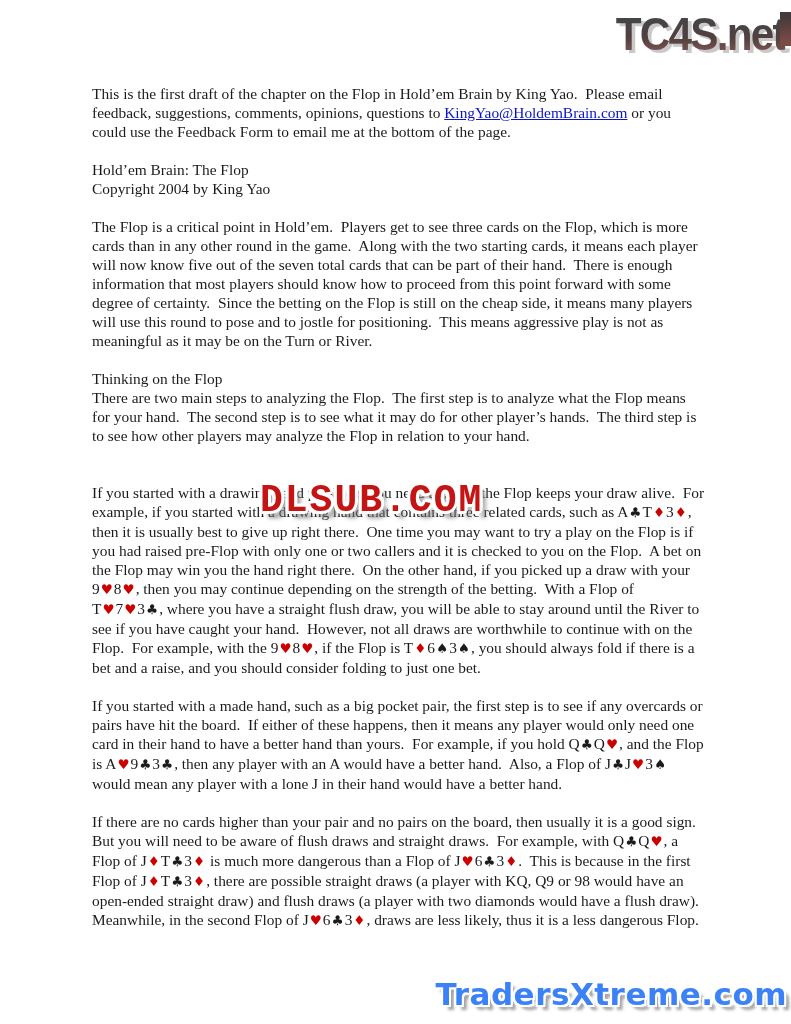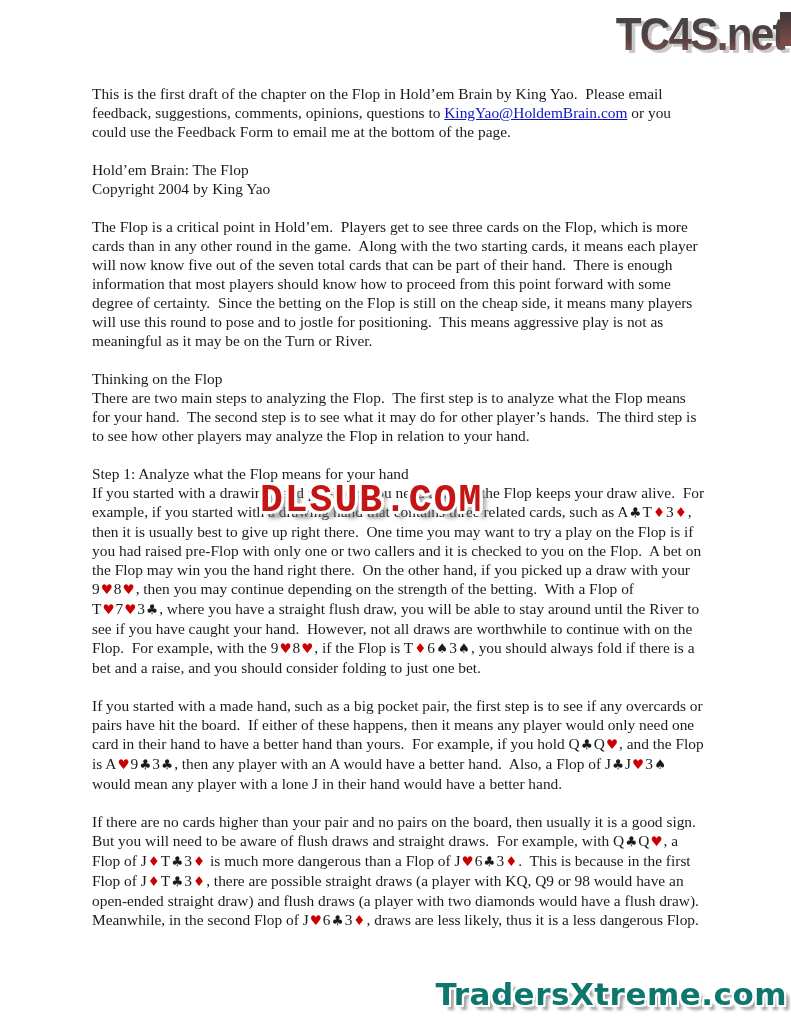--- a/index.html
+++ b/index.html
@@ -44,36 +44,36 @@
     text-shadow:
       -3px 0 0 #fff, 3px 0 0 #fff, 0 -3px 0 #fff, 0 3px 0 #fff,
       -2px -2px 0 #fff, 2px -2px 0 #fff, -2px 2px 0 #fff, 2px 2px 0 #fff,
       -3px 3px 0 #fff, 3px -3px 0 #fff,
       6px 7px 4px rgba(120,120,120,0.75);
   }
   
   .tx-logo{
     position:absolute;top:976px;right:4px;white-space:nowrap;
     font-family:"DejaVu Sans",sans-serif;font-weight:bold;
-    font-size:31px;letter-spacing:0.5px;color:#0f766e;
+    font-size:31px;letter-spacing:0.5px;color:#3b82f6;
     text-shadow:
       -2px 0 0 #fff, 2px 0 0 #fff, 0 -2px 0 #fff, 0 2px 0 #fff,
       -2px -2px 0 #fff, 2px -2px 0 #fff, -2px 2px 0 #fff, 2px 2px 0 #fff,
       5px 5px 3px rgba(140,140,140,0.8);
   }
 </style>
 </head>
 <body>
 
 <div class="tc4s-wrap">
   <span class="tc4s-shadow">TC4S.net</span>
   <span class="tc4s-face">TC4S.net</span>
 </div>
 <div class="tc4s-bar"></div>
 
 <div class="doc"><div class="para"><span>This is the first draft of the chapter on the Flop in Hold’em Brain by King Yao.  Please email feedback, suggestions, comments, opinions, questions to </span><a class="link" href="#">KingYao@HoldemBrain.com</a><span> or you could use the Feedback Form to email me at the bottom of the page.</span></div><div class="para"><span class="bold">Hold’em Brain: The Flop
 Copyright 2004 by King Yao</span></div><div class="para"><span>The Flop is a critical point in Hold’em.  Players get to see three cards on the Flop, which is more cards than in any other round in the game.  Along with the two starting cards, it means each player will now know five out of the seven total cards that can be part of their hand.  There is enough information that most players should know how to proceed from this point forward with some degree of certainty.  Since the betting on the Flop is still on the cheap side, it means many players will use this round to pose and to jostle for positioning.  This means aggressive play is not as meaningful as it may be on the Turn or River.</span></div><div class="para"><span class="bold">Thinking on the Flop</span><span>
-There are two main steps to analyzing the Flop.  The first step is to analyze what the Flop means for your hand.  The second step is to see what it may do for other player’s hands.  The third step is to see how other players may analyze the Flop in relation to your hand.</span></div><div class="para"><span class="bold">Step 1: Analyze what the Flop means for your hand</span><span>
+There are two main steps to analyzing the Flop.  The first step is to analyze what the Flop means for your hand.  The second step is to see what it may do for other player’s hands.  The third step is to see how other players may analyze the Flop in relation to your hand.</span></div><div class="para"><span>
 If you started with a drawing hand pre-Flop, you need to see if the Flop keeps your draw alive.  For example, if you started with a drawing hand that contains three related cards, such as A<span class="suit">♣</span>T<span class="suit red">♦</span>3<span class="suit red">♦</span>, then it is usually best to give up right there.  One time you may want to try a play on the Flop is if you had raised pre-Flop with only one or two callers and it is checked to you on the Flop.  A bet on the Flop may win you the hand right there.  On the other hand, if you picked up a draw with your 9<span class="suit red">♥</span>8<span class="suit red">♥</span>, then you may continue depending on the strength of the betting.  With a Flop of T<span class="suit red">♥</span>7<span class="suit red">♥</span>3<span class="suit">♣</span>, where you have a straight flush draw, you will be able to stay around until the River to see if you have caught your hand.  However, not all draws are worthwhile to continue with on the Flop.  For example, with the 9<span class="suit red">♥</span>8<span class="suit red">♥</span>, if the Flop is T<span class="suit red">♦</span>6<span class="suit">♠</span>3<span class="suit">♠</span>, you should always fold if there is a bet and a raise, and you should consider folding to just one bet.</span></div><div class="para"><span>If you started with a made hand, such as a big pocket pair, the first step is to see if any overcards or pairs have hit the board.  If either of these happens, then it means any player would only need one card in their hand to have a better hand than yours.  For example, if you hold Q<span class="suit">♣</span>Q<span class="suit red">♥</span>, and the Flop is A<span class="suit red">♥</span>9<span class="suit">♣</span>3<span class="suit">♣</span>, then any player with an A would have a better hand.  Also, a Flop of J<span class="suit">♣</span>J<span class="suit red">♥</span>3<span class="suit">♠</span> would mean any player with a lone J in their hand would have a better hand.</span></div><div class="para"><span>If there are no cards higher than your pair and no pairs on the board, then usually it is a good sign.  But you will need to be aware of flush draws and straight draws.  For example, with Q<span class="suit">♣</span>Q<span class="suit red">♥</span>, a Flop of J<span class="suit red">♦</span>T<span class="suit">♣</span>3<span class="suit red">♦</span> is much more dangerous than a Flop of J<span class="suit red">♥</span>6<span class="suit">♣</span>3<span class="suit red">♦</span>.  This is because in the first Flop of J<span class="suit red">♦</span>T<span class="suit">♣</span>3<span class="suit red">♦</span>, there are possible straight draws (a player with KQ, Q9 or 98 would have an open-ended straight draw) and flush draws (a player with two diamonds would have a flush draw).  Meanwhile, in the second Flop of J<span class="suit red">♥</span>6<span class="suit">♣</span>3<span class="suit red">♦</span>, draws are less likely, thus it is a less dangerous Flop.</span></div></div>
 
 <div class="watermark">DLSUB.COM</div>
 
 <div class="tx-logo">TradersXtreme.com</div>
 
 </body></html>

